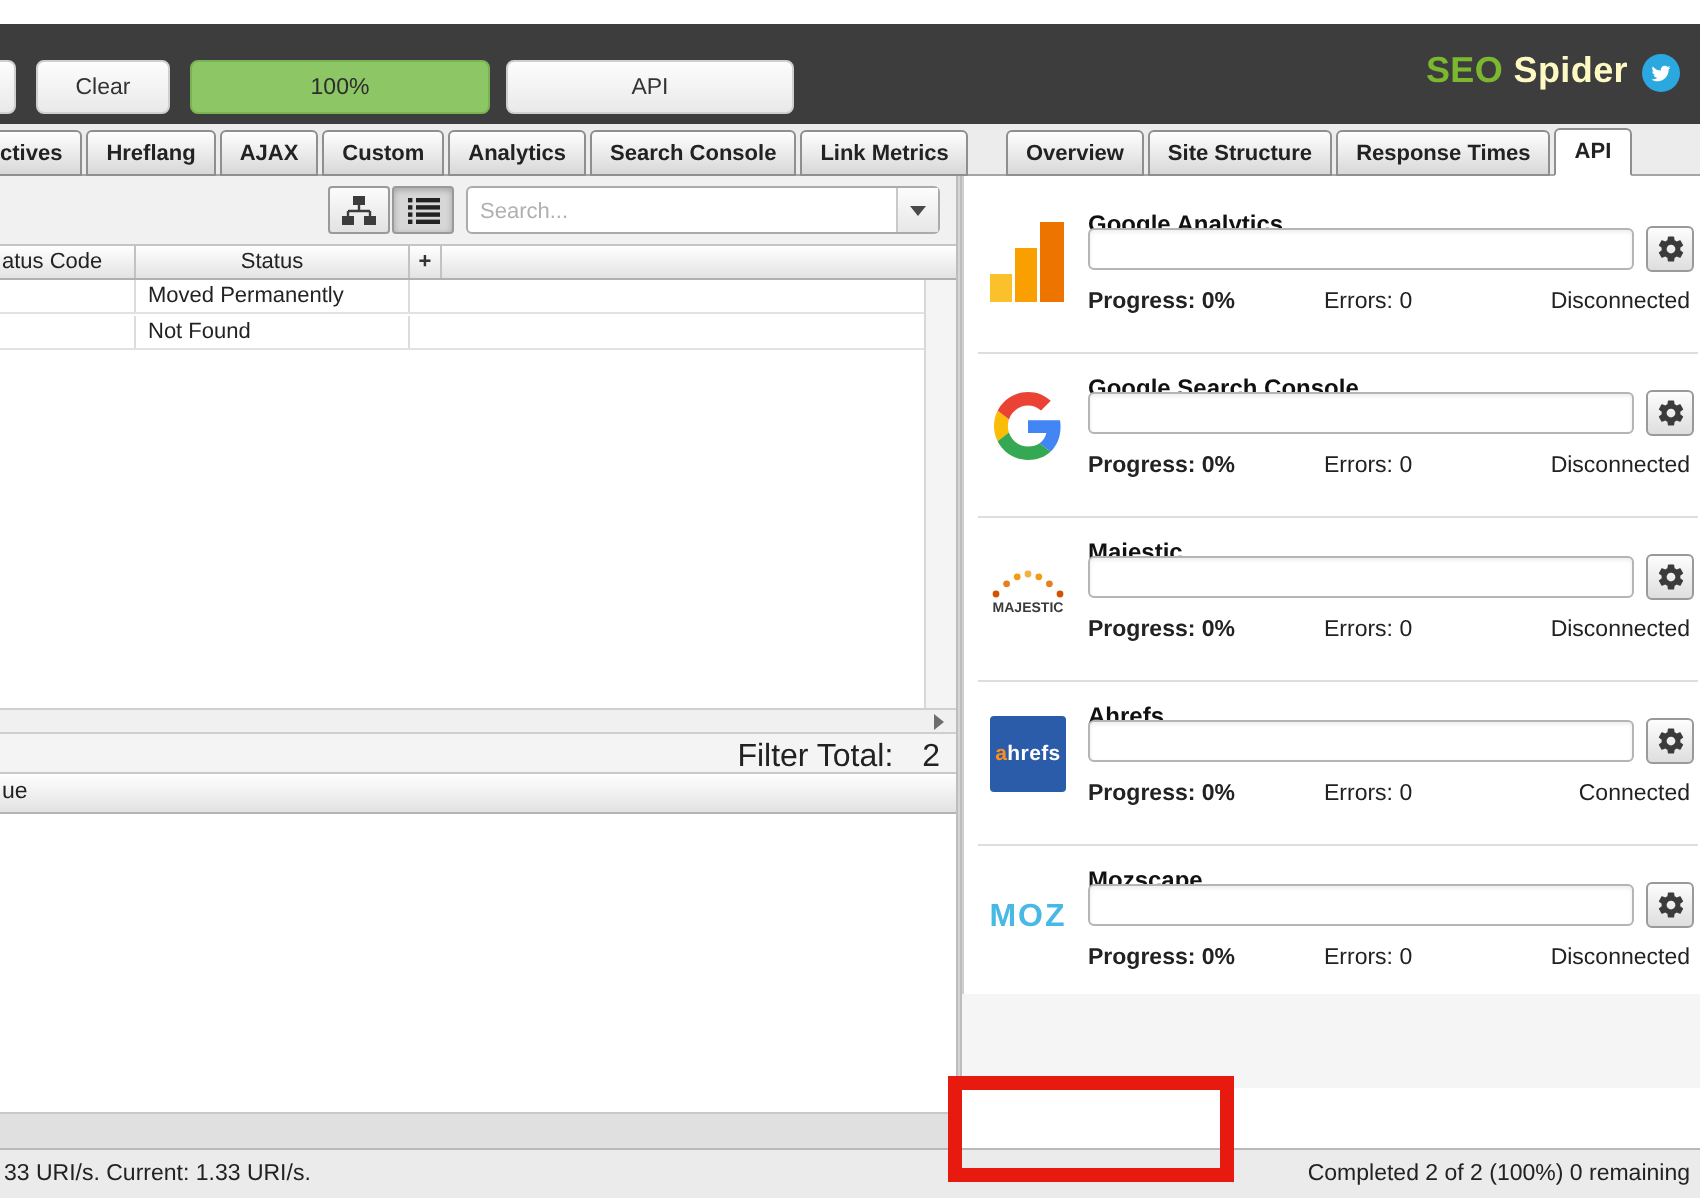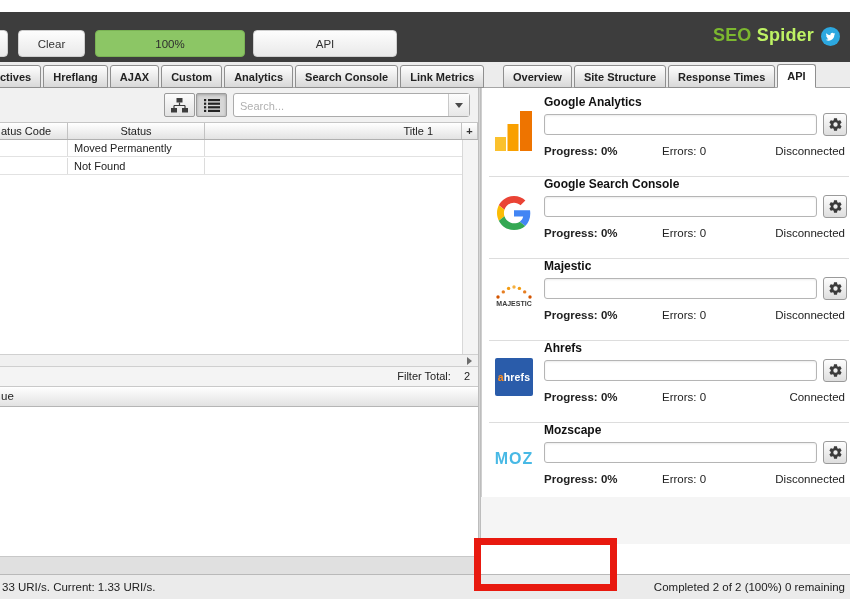--- a/index.html
+++ b/index.html
@@ -10,21 +10,21 @@
   .topbar { position:absolute; left:0; top:12px; width:850px; height:50px; background:#3d3d3d; }
   .tb-btn { position:absolute; top:18px; height:27px; border:1px solid #cfcfcf; border-radius:4px;
             background:linear-gradient(#fdfdfd,#e9e9e9); font-family:inherit; font-size:11.5px; color:#333;
             text-align:center; cursor:pointer; }
   .tb-stub { left:-28px; width:36px; }
   .tb-clear { left:18px; width:67px; }
   .tb-green { left:95px; width:150px; background:#8cc665; border-color:#7ab354; color:#2e2e2e; }
   .tb-api { left:253px; width:144px; }
   .brand { position:absolute; right:36px; top:13px; font-size:18px; font-weight:bold; letter-spacing:.2px; }
   .brand .seo { color:#7cb82f; }
-  .brand .spider { color:#bef264; font-weight:bold; }
+  .brand .spider { color:#fef9c3; font-weight:bold; }
   .twitter { position:absolute; right:10px; top:15px; width:19px; height:19px; border-radius:50%;
              background:#2ca8e0; display:flex; align-items:center; justify-content:center; cursor:pointer; }
 
   
   .tabband { position:absolute; left:0; top:62px; width:850px; height:26px; background:#ececec;
              border-bottom:1px solid #a6a6a6; }
   .tabs { position:absolute; bottom:-1px; display:flex; align-items:flex-end; }
   .tabs-left { left:-10px; }
   .tabs-right { left:503px; }
   .tab { display:inline-block; padding:5px 9px 4px 9px; margin-right:2px; border:1px solid #8f8f8f;
@@ -60,39 +60,39 @@
   .lt-row .c2 { text-align:left; padding-left:6px; }
   .lt-vgutter { position:absolute; left:462px; top:140px; width:16px; height:214px; background:#f4f4f4; border-left:1px solid #d8d8d8; }
   .lt-body { position:absolute; left:0; top:140px; width:462px; height:214px; background:#fff; }
 
   .hscroll { position:absolute; left:0; top:354px; width:478px; height:13px; background:#f0f0f0;
              border-top:1px solid #d0d0d0; border-bottom:1px solid #cfcfcf; }
   .hscroll .arrow { position:absolute; right:1px; top:1px; width:15px; height:10px; display:flex; align-items:center; justify-content:center; cursor:pointer; }
   .tri-right { width:0; height:0; border-top:4px solid transparent; border-bottom:4px solid transparent; border-left:5px solid #6d6d6d; }
 
   .filterbar { position:absolute; left:0; top:367px; width:478px; height:20px; background:#f4f4f4;
-               border-bottom:1px solid #c9c9c9; text-align:right; padding:3px 8px 0 0; font-size:11px; }
+               border-bottom:1px solid #c9c9c9; text-align:right; padding:3px 8px 0 0; font-size:16px; }
   .filterbar .val { display:inline-block; margin-left:10px; }
 
   .lower-header { position:absolute; left:0; top:388px; width:478px; height:19px;
                   background:linear-gradient(#fdfdfd,#e2e2e2); border-bottom:1px solid #b5b5b5;
                   font-size:11.5px; padding:2px 0 0 1px; }
   .lower-body { position:absolute; left:0; top:407px; width:478px; height:149px; background:#fff; }
   .lower-scroll { position:absolute; left:0; top:556px; width:478px; height:18px; background:#e0e0e0; border-top:1px solid #c8c8c8; }
 
   
   .divider { position:absolute; left:478px; top:88px; width:3px; height:486px; background:#d5d5d5;
              border-left:1px solid #bdbdbd; border-right:1px solid #bdbdbd; }
 
   
   .rp { position:absolute; left:481px; top:88px; width:369px; height:409px; background:#fff; border-left:1px solid #cfcfcf; }
   .svc { position:absolute; left:0; width:369px; height:82px; }
   .svc-sep { position:absolute; left:7px; right:2px; bottom:0; height:1px; background:#ddd; }
   .svc-icon { position:absolute; left:7px; top:6px; width:50px; height:60px; display:flex; align-items:center; justify-content:center; }
-  .svc-title { position:absolute; left:62px; top:0; font-size:12px; font-weight:bold; color:#111;text-align:center; }
+  .svc-title { position:absolute; left:62px; top:10px; font-size:12px; font-weight:bold; color:#111;text-align:center; }
   .svc-bar { position:absolute; left:62px; top:19px; width:273px; height:21px; border:1px solid #b5b5b5; border-radius:3px;
              background:#fff; box-shadow:inset 0 1px 2px rgba(0,0,0,.08); }
   .svc-gear { position:absolute; left:341px; top:18px; width:24px; height:23px; border:1px solid #9a9a9a; border-radius:3px;
               background:linear-gradient(#fdfdfd,#dedede); display:flex; align-items:center; justify-content:center; cursor:pointer; }
   .svc-stats { position:absolute; left:0; top:50px; width:369px; height:16px; font-size:11.5px; color:#222; }
   .st-progress { position:absolute; left:62px;font-weight:bold; }
   .st-errors { position:absolute; left:180px; }
   .st-status { position:absolute; right:6px; }
   .ahrefs-logo { width:38px; height:38px; background:#2a5caa; border-radius:2px; color:#fff; font-weight:bold;
                  font-size:10.5px; text-align:center; line-height:38px; letter-spacing:.2px; }
@@ -177,21 +177,20 @@
       <input type="text" placeholder="Search..." style="">
       <div class="search-drop">
           <span class="tri-down"></span>
         </div>
     </div>
   </div>
 
   <div class="lt-header">
     <div class="cell c1">atus Code</div>
     <div class="cell c2">Status</div>
-    <div class="cell c3">Title 1</div>
     <div class="cell c4">+</div>
   </div>
   <div class="lt-body"></div>
   <div class="lt-row" style="top:140px;">
     <div class="cell c1"></div>
     <div class="cell c2">Moved Permanently</div>
     <div class="cell c3" style="border-right:none;"></div>
   </div>
   <div class="lt-row" style="top:158px;">
     <div class="cell c1"></div>

